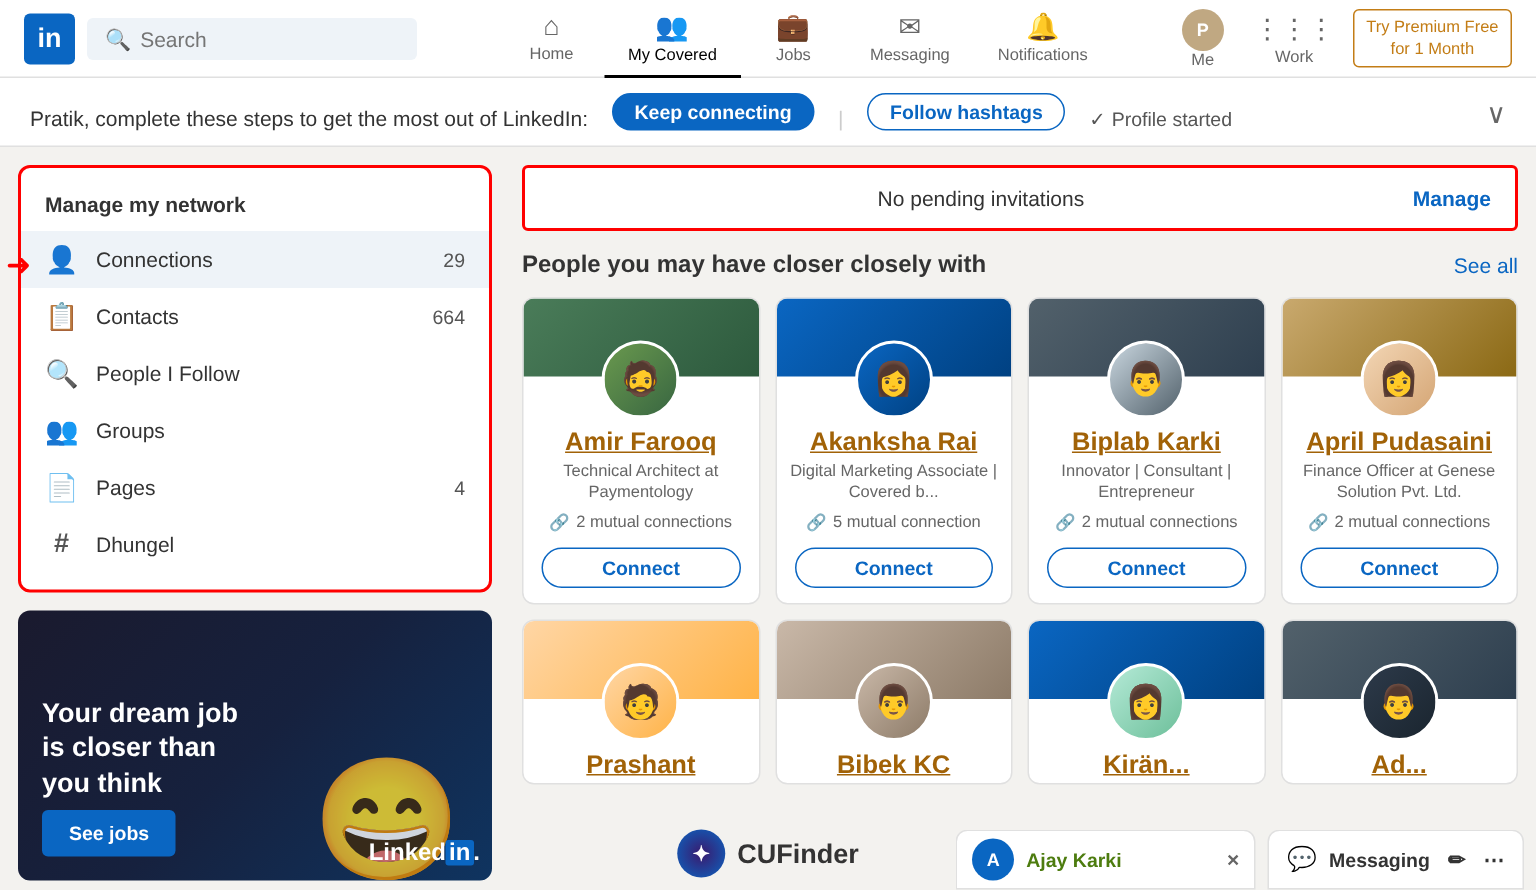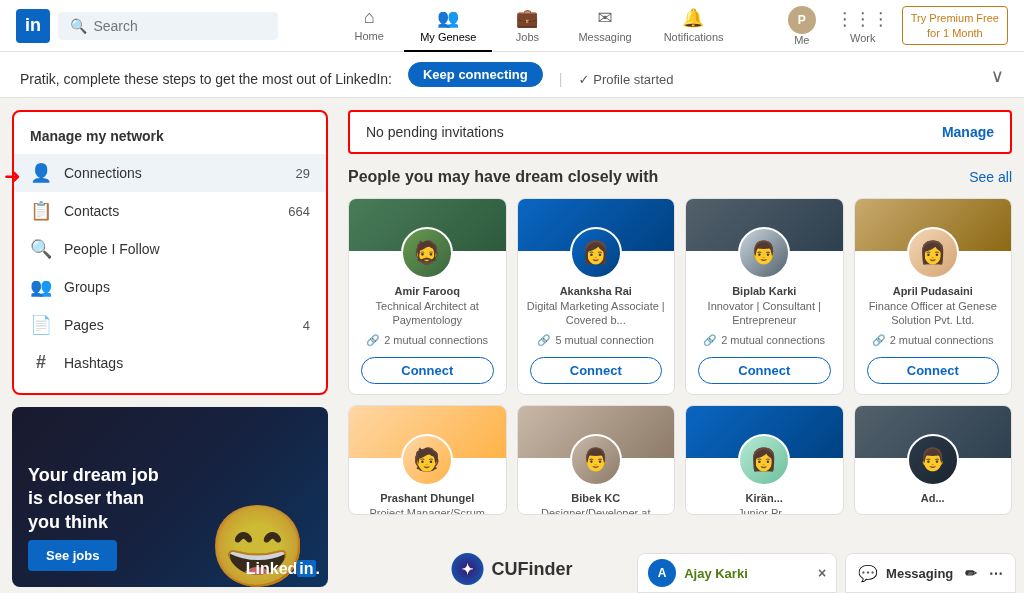--- a/index.html
+++ b/index.html
@@ -128,20 +128,21 @@
 
     
     .invitations-bar {
       background: #fff;
       border: 2px solid red;
       border-radius: 4px;
       display: flex; align-items: center;
       padding: 12px 16px;
       margin-bottom: 14px;
       font-size: 14px;
+      text-align: center;
     }
     .invitations-bar .inv-text { flex: 1; color: #333; }
     .invitations-bar .inv-manage { color: #0a66c2; font-weight: 600; cursor: pointer; font-size: 14px; }
 
     
     .section-header {
       display: flex; align-items: center; justify-content: space-between;
       margin-bottom: 12px;
     }
     .section-title { font-size: 16px; font-weight: 600; color: #333; }
@@ -164,21 +165,21 @@
     .card-avatar-wrap {
       margin-top: -24px; display: flex; justify-content: center;
       margin-bottom: 6px;
     }
     .card-avatar {
       width: 52px; height: 52px; border-radius: 50%;
       border: 2px solid #fff;
       display: flex; align-items: center; justify-content: center;
       font-size: 22px; overflow: hidden;
     }
-    .card-name { font-size: 11px; font-weight: 700; color: #404040; padding: 0 8px; }
+    .card-name { font-size: 17px; font-weight: 700; color: #a16207; padding: 0 8px; text-decoration: underline; }
     .card-title { font-size: 11px; color: #666; padding: 2px 8px; min-height: 28px; line-height: 1.3; }
     .card-mutual { font-size: 11px; color: #666; padding: 4px 8px; display: flex; align-items: center; justify-content: center; gap: 4px; }
     .card-connect-btn {
       margin: 6px 12px 10px 12px;
       width: calc(100% - 24px);
       border: 1px solid #0a66c2; color: #0a66c2;
       background: #fff; border-radius: 16px;
       padding: 5px 0; font-size: 13px; font-weight: 600;
       cursor: pointer;
     }
@@ -289,21 +290,21 @@
     <span style="margin-right:6px;color:#666;">🔍</span>
     <input type="text" placeholder="Search" style="">
   </div>
   <div class="nav-items">
     <a class="nav-item">
       <span class="nav-icon">⌂</span>
       <span>Home</span>
     </a>
     <a class="nav-item active">
       <span class="nav-icon">👥</span>
-      <span>My Genese</span>
+      <span>My Covered</span>
     </a>
     <a class="nav-item">
       <span class="nav-icon">💼</span>
       <span>Jobs</span>
     </a>
     <a class="nav-item">
       <span class="nav-icon">✉</span>
       <span>Messaging</span>
     </a>
     <a class="nav-item">
@@ -324,20 +325,21 @@
       <span>Try Premium Free</span><br>
       <span>for 1 Month</span>
     </button>
   </div>
 </nav>
 
 <div class="banner">
   <span class="banner-text">Pratik, complete these steps to get the most out of LinkedIn:</span>
   <button class="banner-btn active">Keep connecting</button>
   <span class="banner-divider">|</span>
+  <button class="banner-btn">Follow hashtags</button>
   <span class="banner-check">✓ <span>Profile started</span></span>
   <span class="banner-chevron">∨</span>
 </div>
 
 <div class="main-layout">
 
   <div class="sidebar">
     <div class="sidebar-wrapper">
 
       <div class="arrow-connections">➜</div>
@@ -362,21 +364,21 @@
           <span class="si-icon">👥</span>
           <span class="si-label">Groups</span>
         </div>
         <div class="sidebar-item">
           <span class="si-icon">📄</span>
           <span class="si-label">Pages</span>
           <span class="si-count">4</span>
         </div>
         <div class="sidebar-item">
           <span class="si-icon" style="font-size:18px;font-weight:bold;">#</span>
-          <span class="si-label">Hashtags</span>
+          <span class="si-label">Dhungel</span>
         </div>
       </div>
     </div>
 
     <div class="ad-card" style="background: linear-gradient(135deg, #1a1a2e 0%, #16213e 50%, #0f3460 100%);">
       <div style="position:absolute;top:0;left:0;right:0;bottom:0;overflow:hidden;border-radius:8px;">
         <div style="position:absolute;right:20px;bottom:0;font-size:80px;line-height:1;opacity:0.8;">😄</div>
       </div>
       <div class="ad-text" style="position:relative;z-index:2;max-width:150px;">Your dream job is closer than you think</div>
       <button class="ad-btn" style="position:relative;z-index:2;">See jobs</button>
@@ -391,21 +393,21 @@
 
     <div class="inv-wrapper">
 
       <div class="invitations-bar">
         <span class="inv-text">No pending invitations</span>
         <span class="inv-manage">Manage</span>
       </div>
     </div>
 
     <div class="section-header">
-      <span class="section-title">People you may have dream closely with</span>
+      <span class="section-title">People you may have closer closely with</span>
       <span class="section-link">See all</span>
     </div>
 
     <div class="cards-grid">
 
       <div class="person-card">
         <div class="card-banner card-banner-1"></div>
         <div class="card-avatar-wrap">
           <div class="card-avatar av-1">🧔</div>
         </div>

